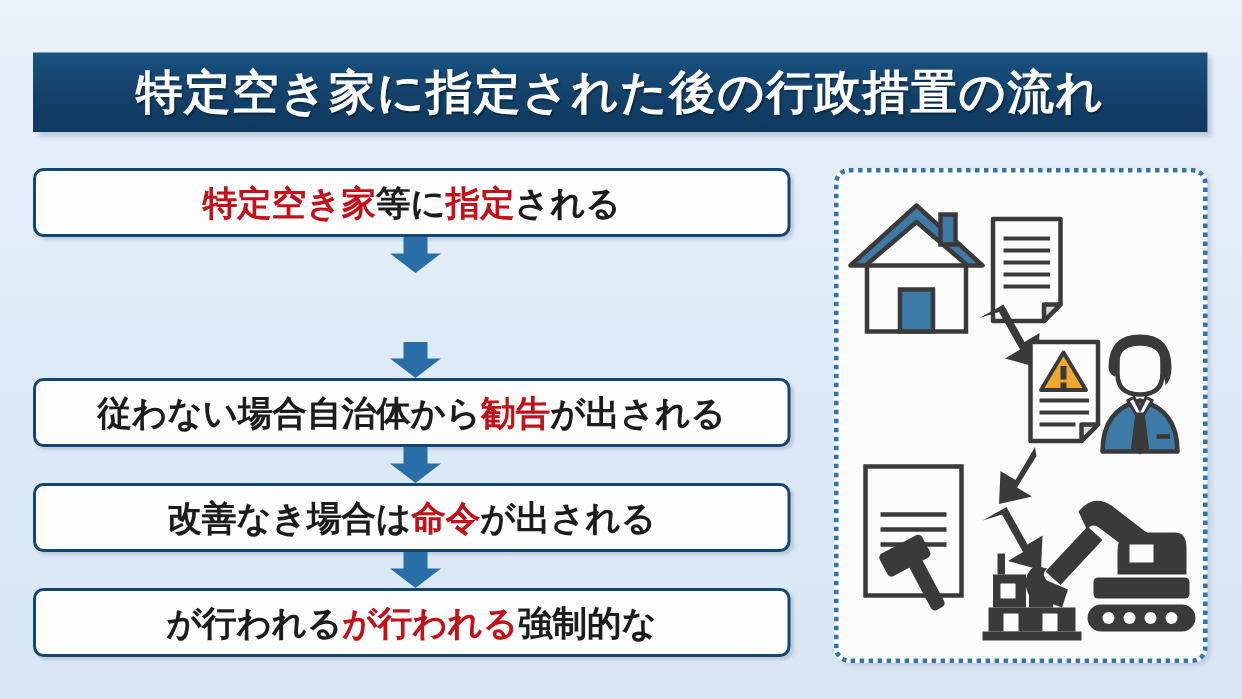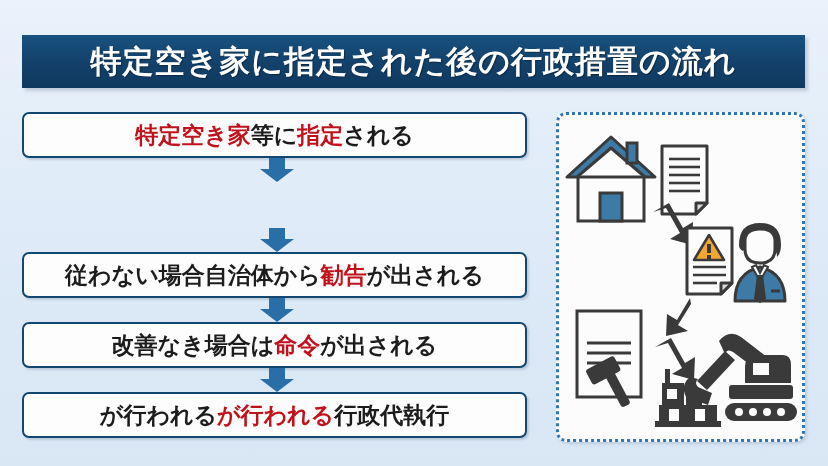--- a/index.html
+++ b/index.html
@@ -142,21 +142,21 @@
         <div class="head"></div>
       </div>
       <div class="flow-step" style="top: 210px; text-align: right;">
         <span class="step-text"><span>改善なき場合は</span><span class="hl">命令</span><span>が出される</span></span>
       </div>
       <div class="flow-arrow" style="top: 256px;">
         <div class="shaft"></div>
         <div class="head"></div>
       </div>
       <div class="flow-step" style="top: 280px;">
-        <span class="step-text"><span>が行われる</span><span class="hl">が行われる</span><span>行政代執行</span></span>
+        <span class="step-text"><span>が行われる</span><span class="hl">が行われる</span><span>強制的な</span></span>
       </div>
     </div>
 
   <div id="illustration-panel">
     <svg width="243" height="324" viewBox="0 0 243 324" xmlns="http://www.w3.org/2000/svg">
 
       <g>
 
         <path d="M8 62 L52 22 L96 62 L86 62 L52 33 L18 62 Z" fill="#3d7ba6" stroke="#3a3a3a" stroke-width="3" stroke-linejoin="round"></path>
 

